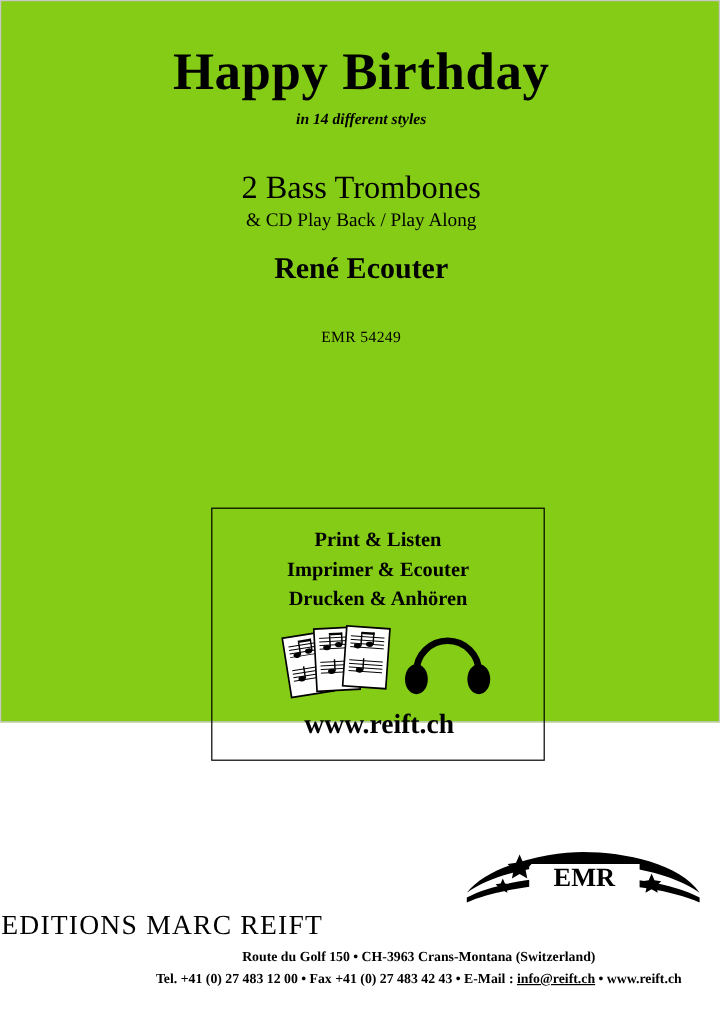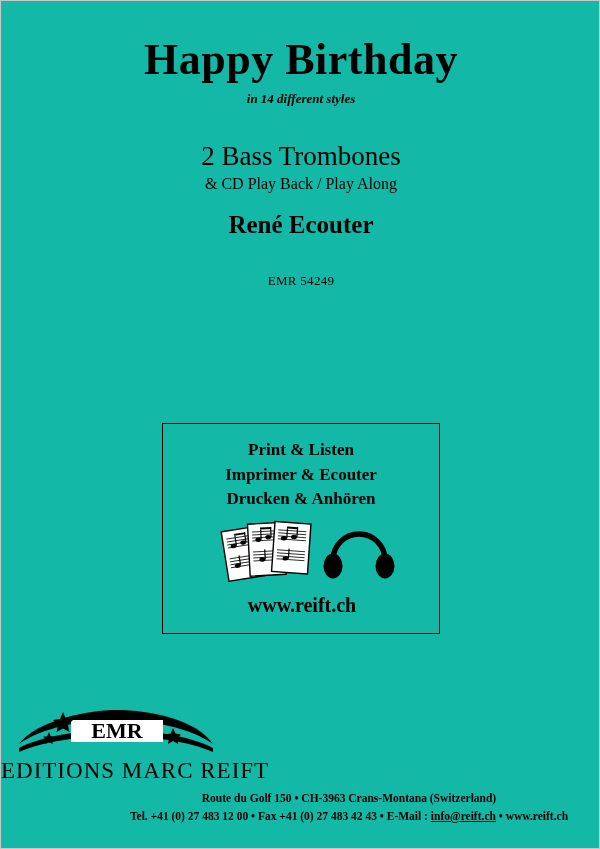--- a/index.html
+++ b/index.html
@@ -13,24 +13,24 @@
     font-family: "Liberation Serif", serif;
     color: #000000;
     position: relative;
     overflow: hidden;
   }
   .page {
     position: absolute;
     left: 0;
     top: 0;
     width: 600px;
-    height: 849px;
+    height: 602px;
     box-sizing: border-box;
     border: 1px solid #c8c8c8;
-    background: #14b8a6;
+    background: #84cc16;
   }
   .title-block {
     position: absolute;
     left: 0;
     top: 36px;
     width: 600px;
     text-align: center;
   }
   .main-title {
     font-family: "Liberation Serif", serif;
@@ -77,21 +77,21 @@
     left: 0;
     top: 272px;
     width: 600px;
     text-align: center;
     font-size: 13px;
     font-weight: normal;
     letter-spacing: 0.3px;
   }
   .promo-box {
     position: absolute;
-    left: 161px;
+    left: 175px;
     top: 422px;
     width: 278px;
     height: 211px;
     border: 1px solid #000000;
     box-sizing: border-box;
   }
   .promo-lines {
     margin-top: 14px;
     text-align: center;
     font-size: 17px;
@@ -104,29 +104,29 @@
     top: 92px;
     width: 278px;
     height: 72px;
   }
   .promo-url {
     position: absolute;
     left: 0;
     bottom: 16px;
     width: 278px;
     text-align: center;
-    font-size: 20px;
+    font-size: 23px;
     font-weight: bold;
   }
   .logo-wrap {
     position: absolute;
     left: 0;
     top: 705px;
     width: 600px;
-    text-align: left;
+    text-align: right;
   }
   .publisher {
     position: absolute;
     left: 0;
     top: 757px;
     width: 600px;
     text-align: left;
     font-size: 23px;
     font-weight: normal;
     letter-spacing: 1px;

